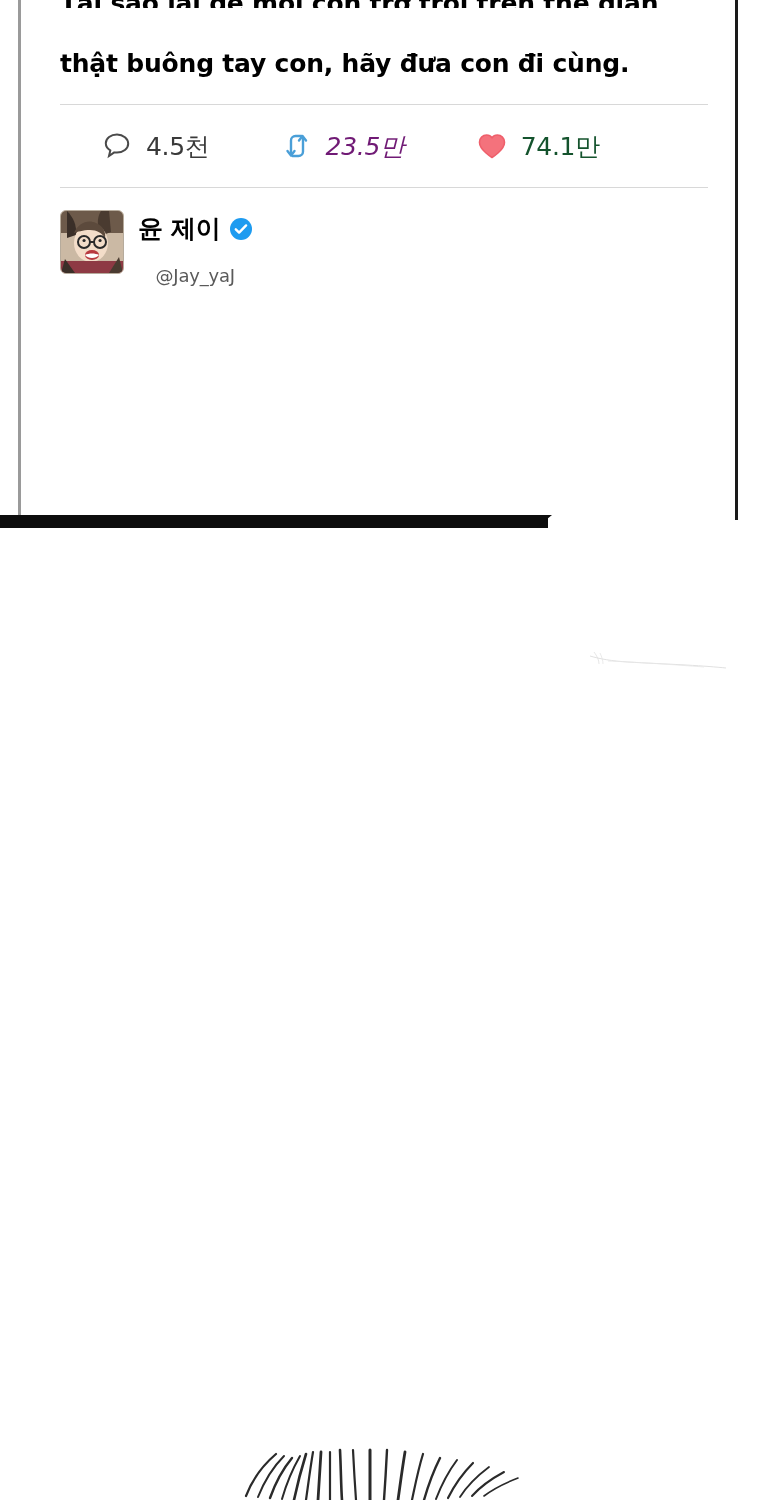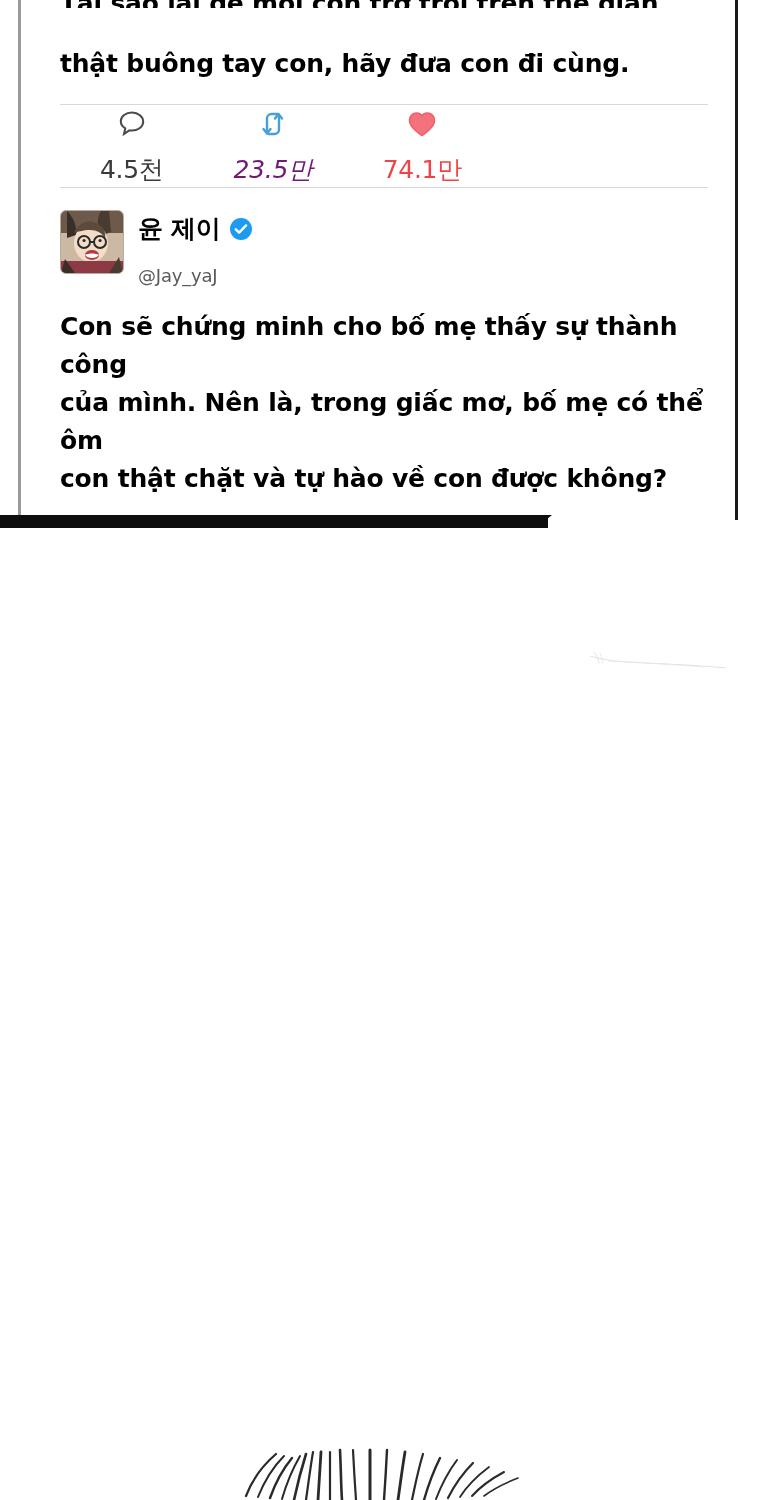--- a/index.html
+++ b/index.html
@@ -78,41 +78,41 @@
     display: flex;
     align-items: center;
     padding-left: 40px;
     box-sizing: border-box;
   }
   .action {
     display: flex;
     align-items: center;
     gap: 12px;
     margin-right: 70px;
-    flex-direction: column;
   }
   .action .count {
     font-family: "DejaVu Sans", sans-serif;
     font-size: 25px;
     letter-spacing: -0.3px;
   }
   .count-reply { color: #3a3a3a; }
   .count-retweet { color: #701a75; font-style: italic; }
-  .count-like { color: #ef4444; }
+  .count-like { color: #14532d; }
 
   .icon-svg { display: block; }
 
   
   .post-two {
     padding: 22px 18px 0 18px;
   }
   .user-row {
     display: flex;
     align-items: flex-start;
     gap: 14px;
+    text-align: center;
   }
   .avatar {
     width: 62px;
     height: 62px;
     border-radius: 6px;
     overflow: hidden;
     flex: 0 0 auto;
     background: #d6c9b8;
     position: relative;
     border: 1px solid #b6ab9c;
@@ -287,25 +287,20 @@
                 <circle cx="12" cy="12" r="11" fill="#1d9bf0"></circle>
                 <path d="M6.8 12.3l3.3 3.3 7-7.2" fill="none" stroke="#ffffff" stroke-width="2.4" stroke-linecap="round" stroke-linejoin="round"></path>
               </svg>
             </span>
           </div>
           <div class="user-handle">@Jay_yaJ</div>
         </div>
 
       </div>
 
-      <div class="post-two-body">
-        <span>Con sẽ chứng minh cho bố mẹ thấy sự thành công</span><br>
-        <span>của mình. Nên là, trong giấc mơ, bố mẹ có thể ôm</span><br>
-        <span>con thật chặt và tự hào về con được không?</span>
-      </div>
 
     </div>
 
   </div>
 </div>
 
 <div class="gutter">
   <div class="bar"></div>
   <div class="bar-taper"></div>
 </div>

